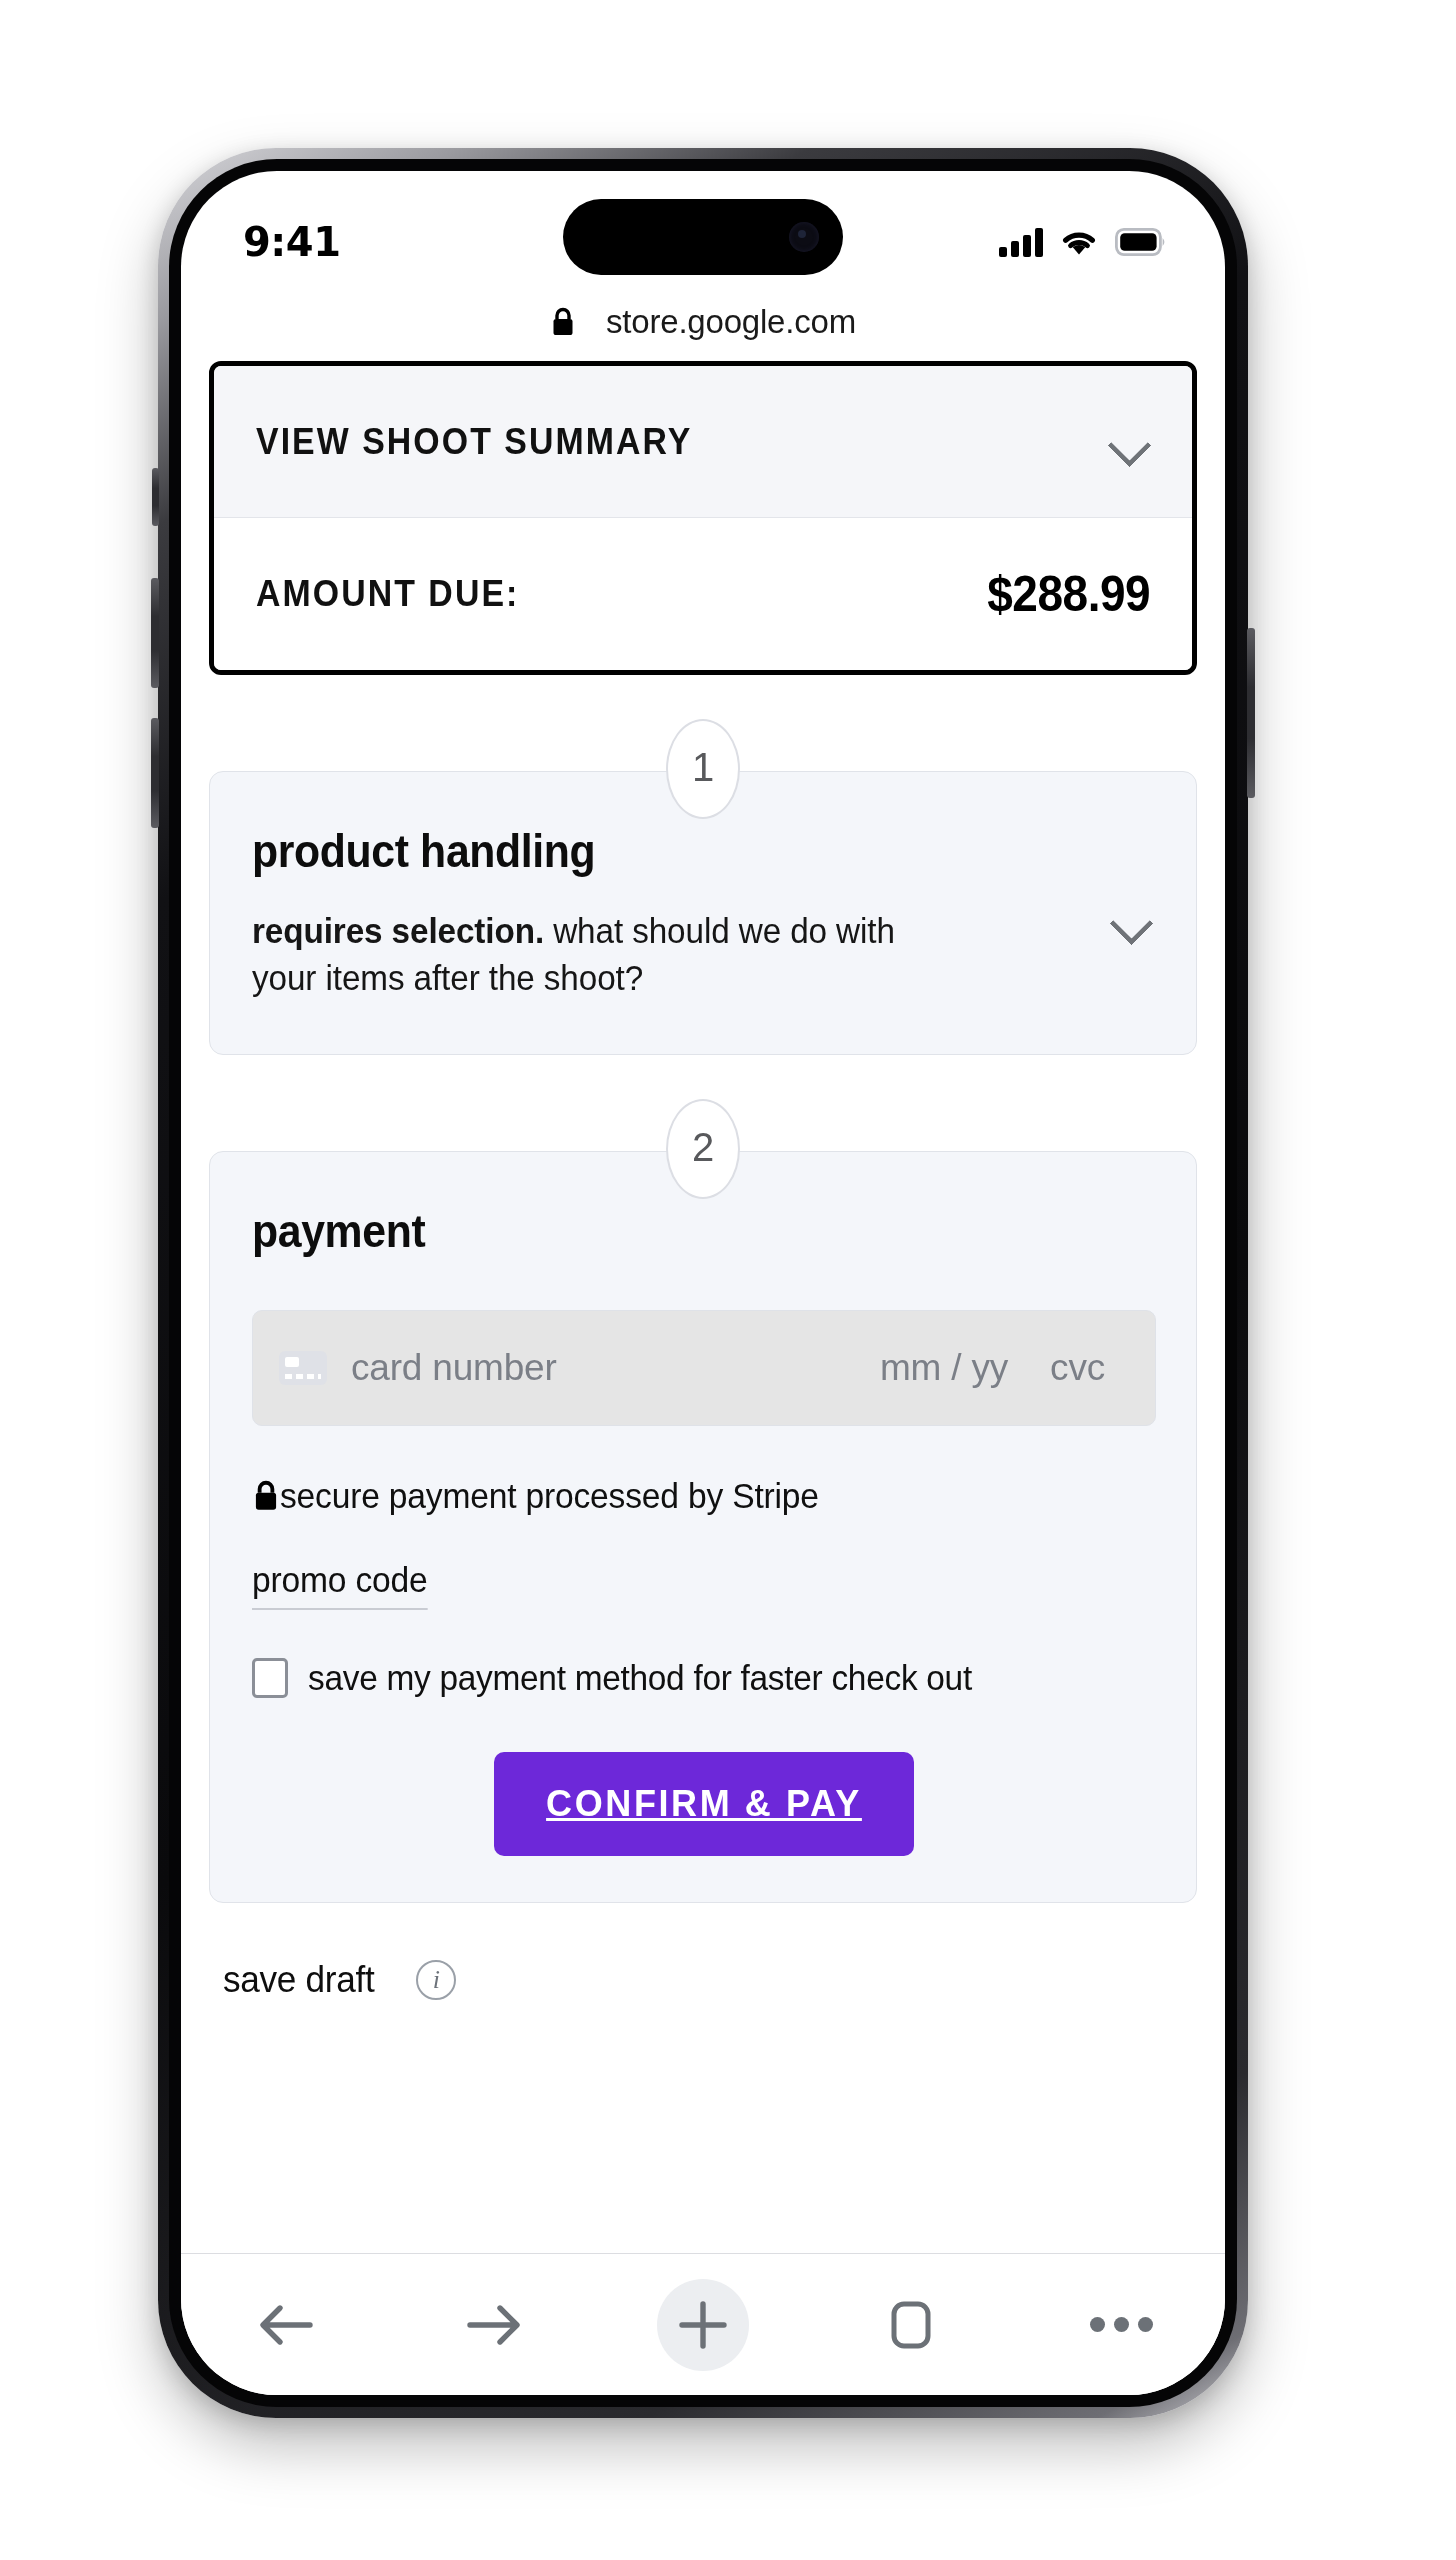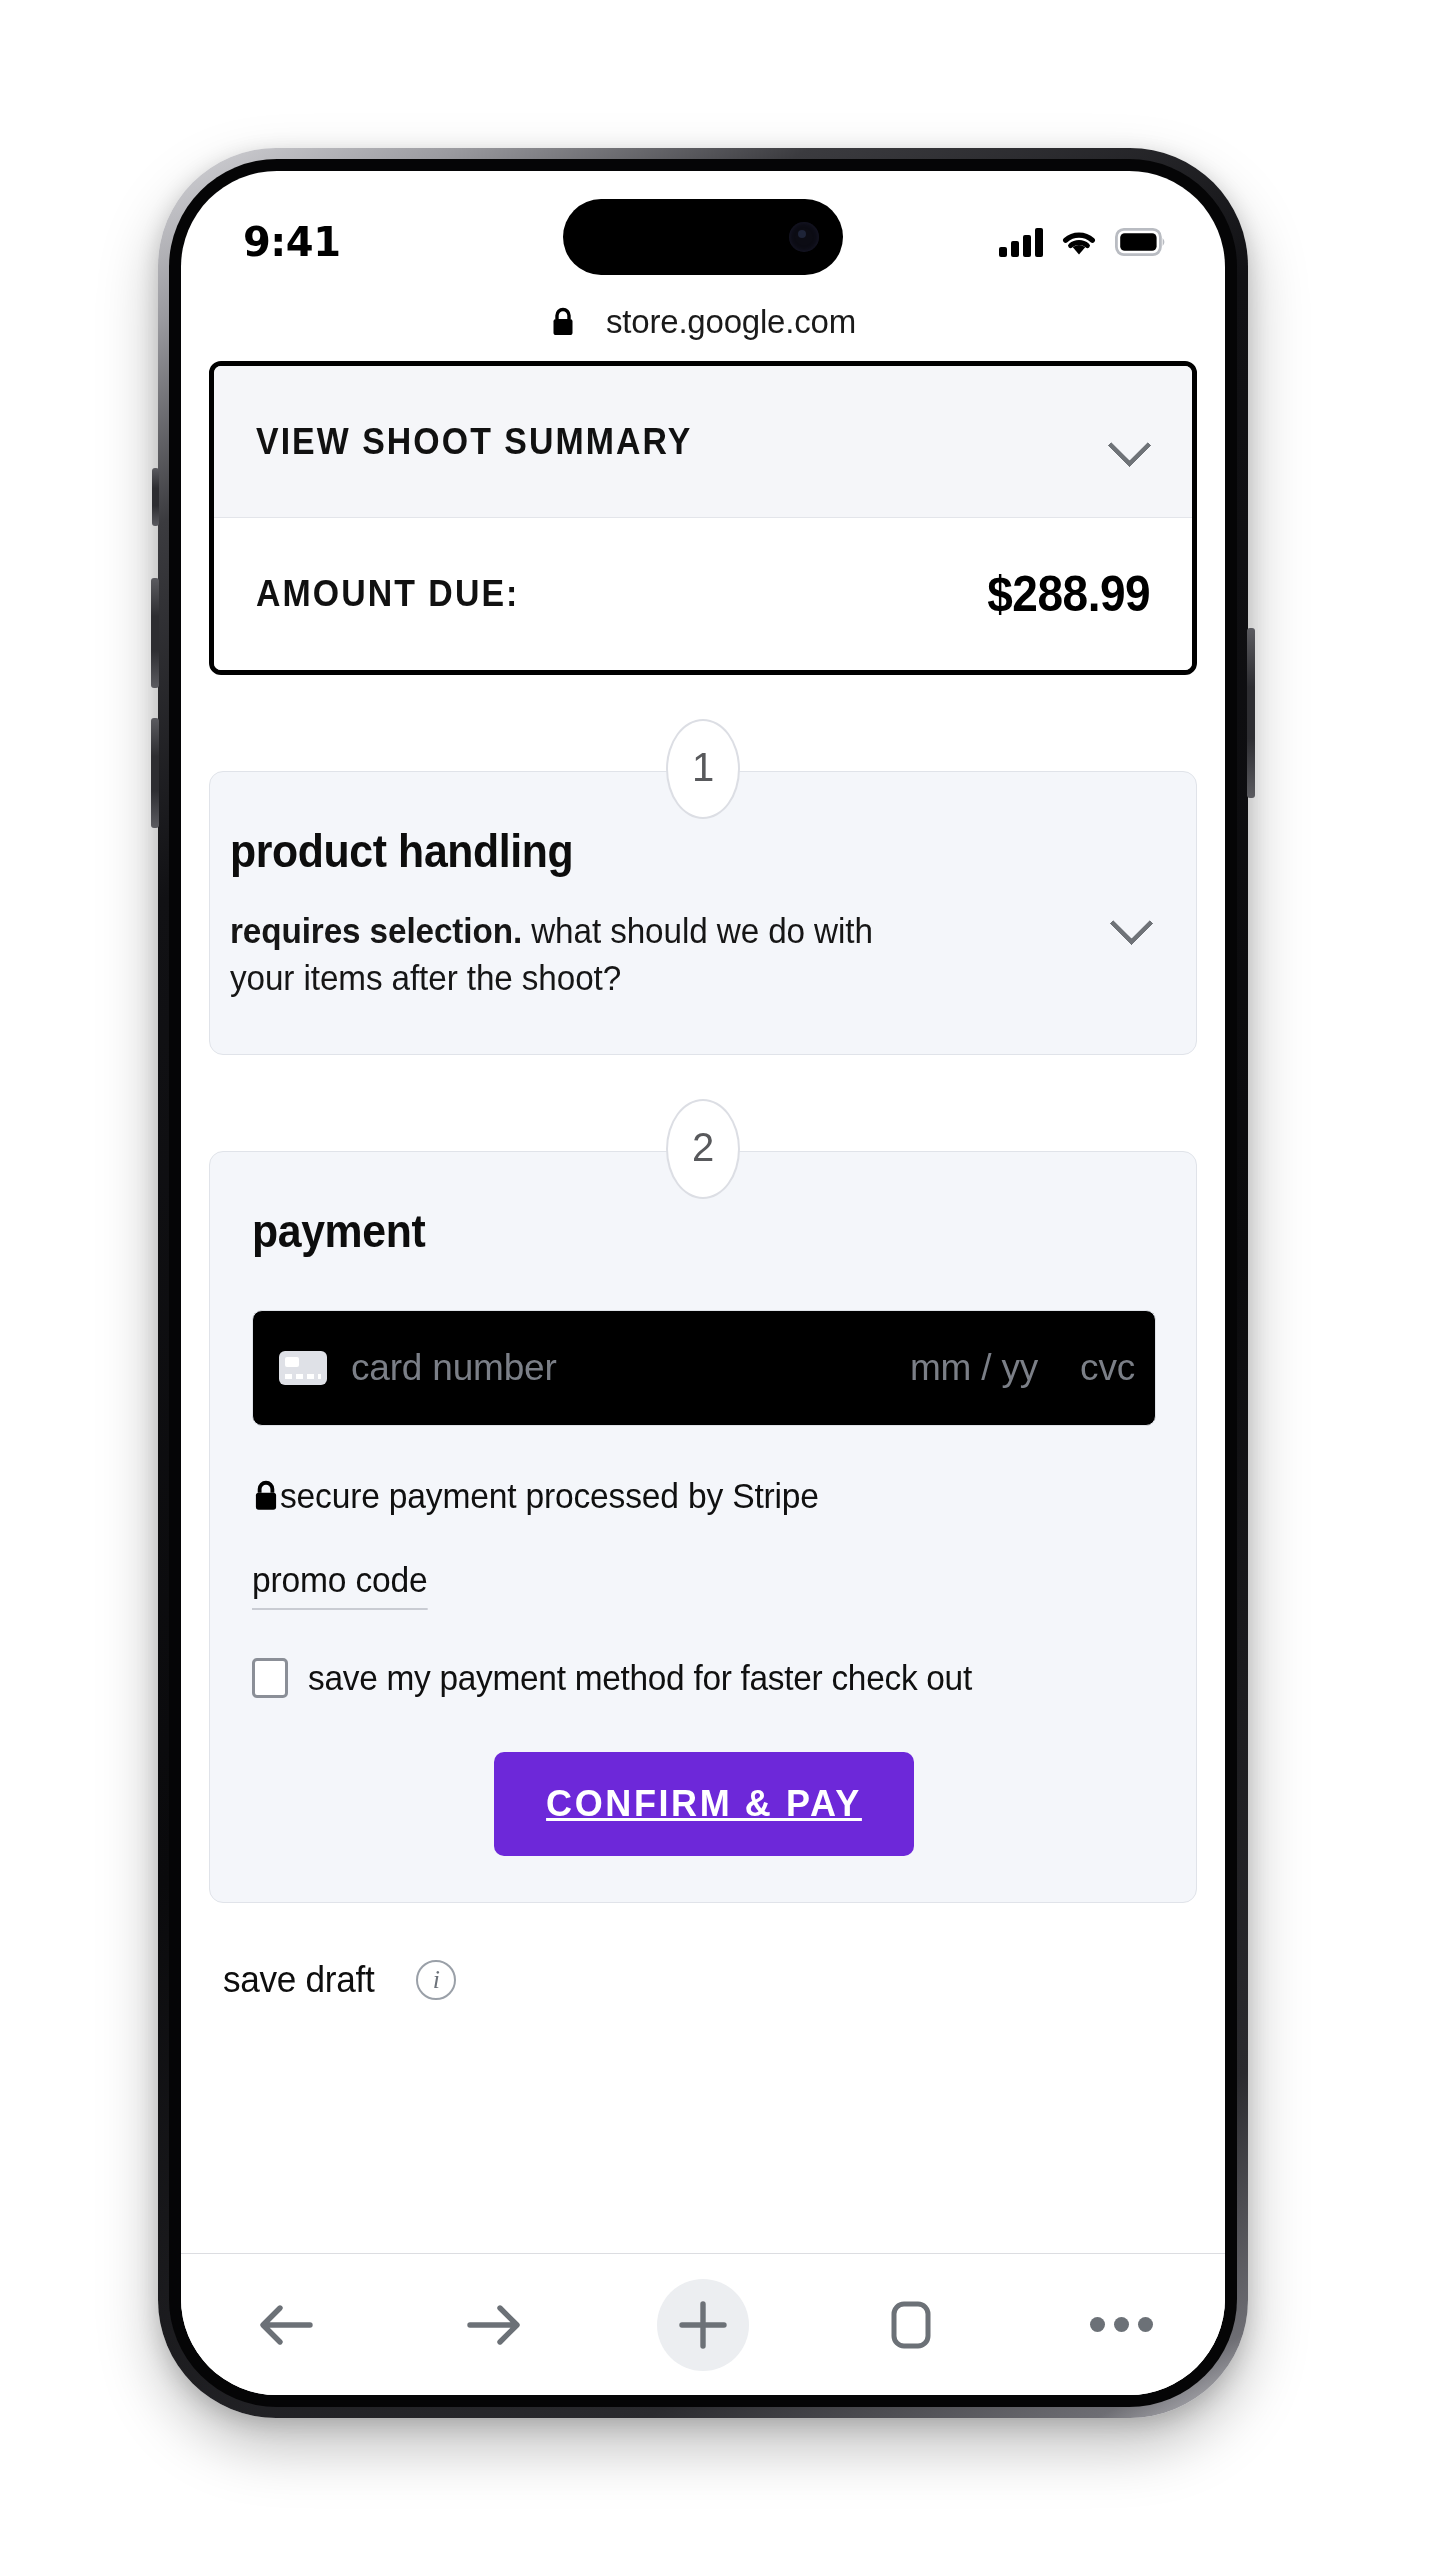--- a/index.html
+++ b/index.html
@@ -274,21 +274,21 @@
   .step-card {
     background: #f4f6fa;
     border: 1px solid #e0e3e9;
     border-radius: 14px;
     position: relative;
     box-sizing: border-box;
   }
 
   
   #step1-card {
-    padding: 56px 44px 52px 20px;
+    padding: 56px 44px 52px 42px;
     min-height: 276px;
   }
   .step-title {
     font-size: 46px;
     font-weight: 700;
     color: #0d0d0d;
     letter-spacing: -0.4px;
     line-height: 1;
     transform: scaleX(0.93);
     transform-origin: left center;
@@ -311,26 +311,26 @@
     margin-top: -6px;
   }
 
   
   #step2-card {
     padding: 56px 40px 46px 42px;
   }
   #card-input {
     margin-top: 56px;
     height: 116px;
-    background: #000000;
+    background: #e5e5e5;
     border: 1px solid #dfe2e8;
     border-radius: 10px;
     display: flex;
     align-items: center;
-    padding: 0 20px 0 26px;
+    padding: 0 50px 0 26px;
     box-sizing: border-box;
     gap: 0;
   }
   #cc-icon {
     width: 48px;
     height: 34px;
     border-radius: 6px;
     background: #dfe1e7;
     position: relative;
     flex: none;

